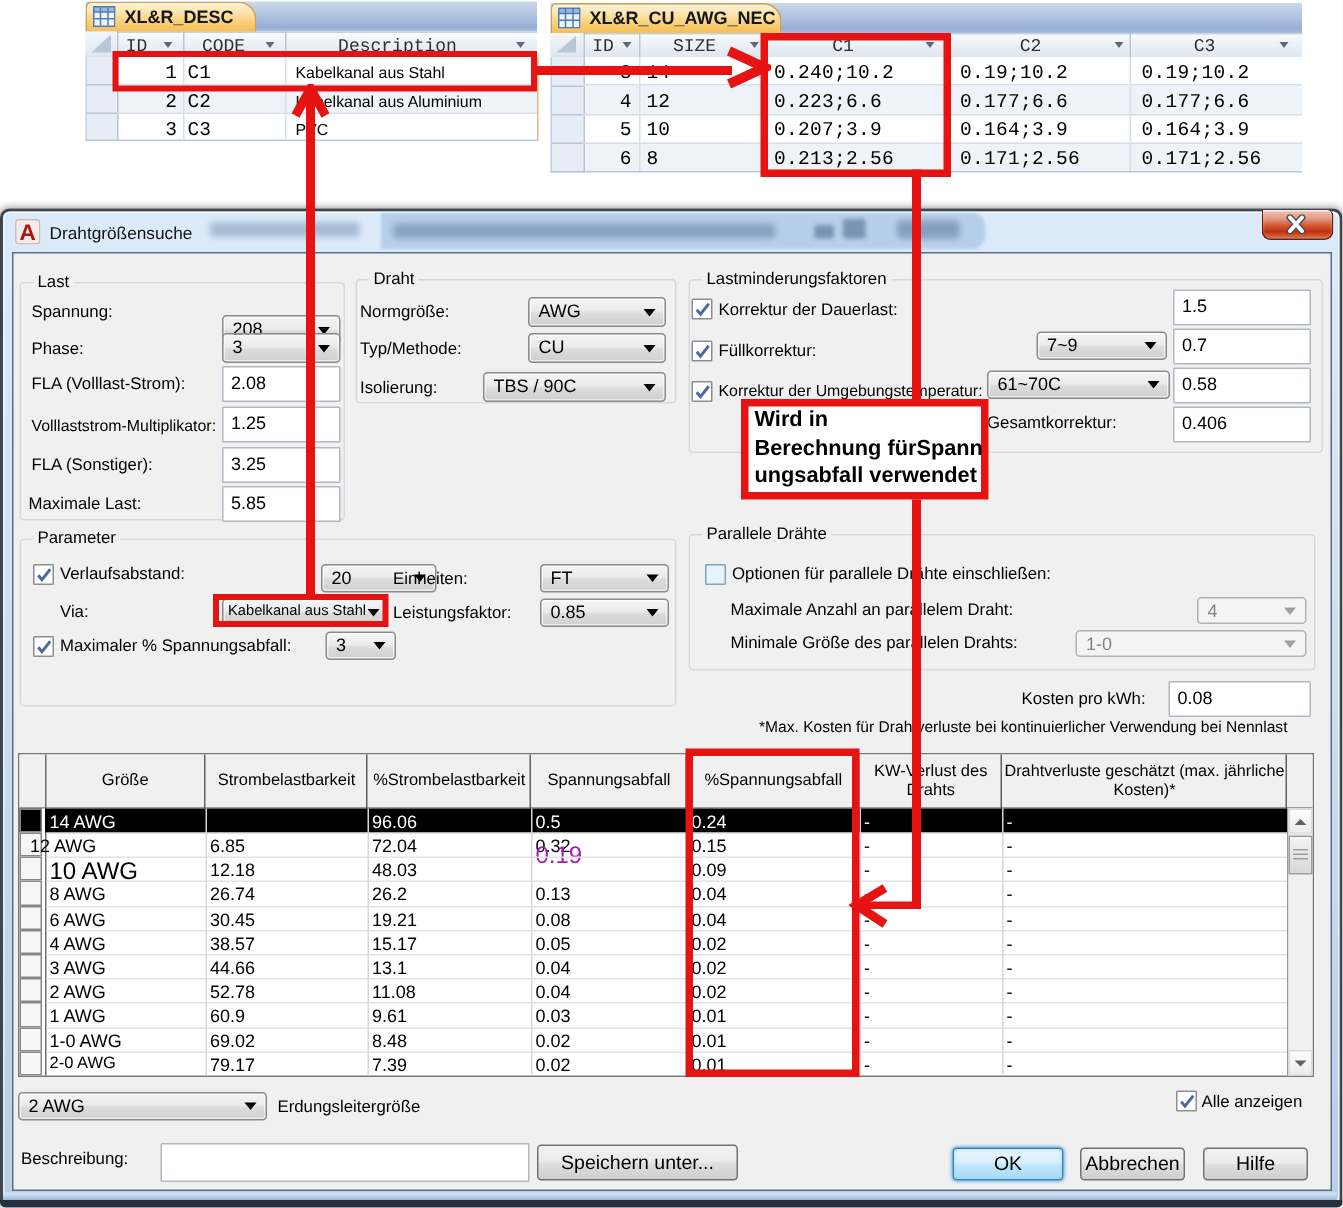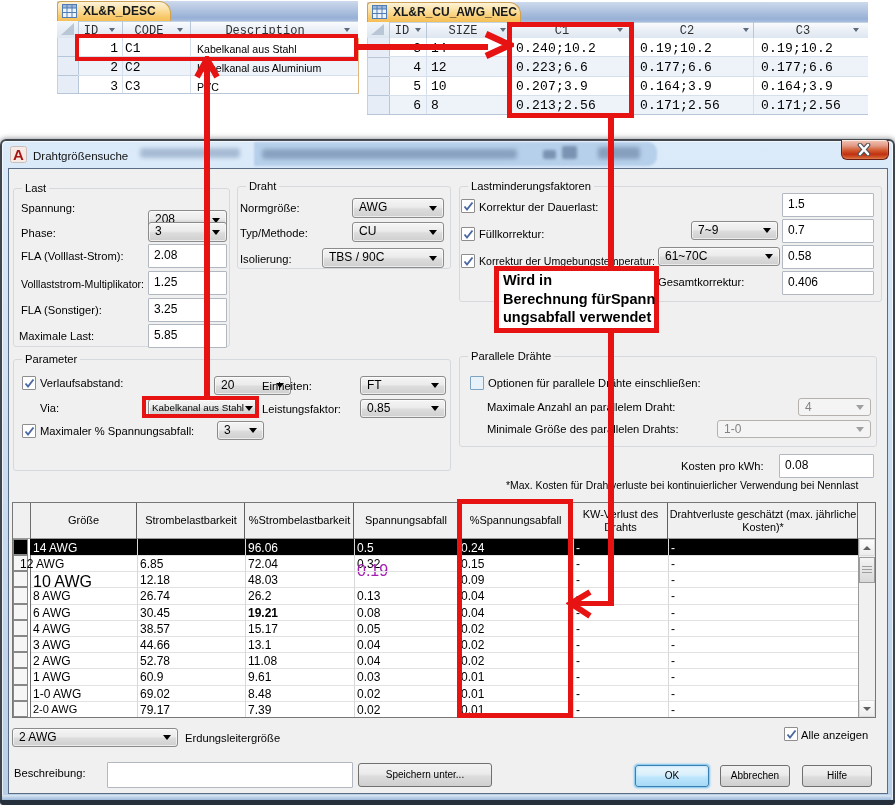--- a/index.html
+++ b/index.html
@@ -18,21 +18,21 @@
 .input{position:absolute;border:1px solid #b2b8c1;border-radius:1px;background:#fff;
   font-size:12px;line-height:15px;padding:3px 0 0 5px;white-space:nowrap;}
 .chk{position:absolute;width:12px;height:12px;background:#fff;border:1px solid #8e8e8e;border-radius:1px;}
 .chk svg{position:absolute;left:0px;top:0px;}
 .grp{position:absolute;border:1px solid #d5d9de;border-radius:3px;}
 .grp .t{position:absolute;top:-8px;left:8px;background:#f0f0f0;padding:0 3px;font-size:11.2px;line-height:15px;white-space:nowrap;}
 .red{position:absolute;background:#e71313;}
 .redbox{position:absolute;border:5px solid #e71313;}
 .btn{position:absolute;border:1px solid #707070;border-radius:3px;
   background:linear-gradient(#f2f2f2,#ebebeb 45%,#dddddd 55%,#cfcfcf);
-  font-size:10px;text-align:center;}
+  font-size:13px;text-align:center;}
 .hc{position:absolute;font-size:11px;text-align:center;color:#000;}
 .cell{position:absolute;font-size:12px;white-space:nowrap;}
 .mono{font-family:"Liberation Mono",monospace;}
 </style>
 </head>
 <body>
 
 <div class="abs" style="left:57px;top:1px;width:301px;height:20px;background:linear-gradient(#cdd9ec,#97b0d5 85%,#a9bedf);"></div>
 <div class="abs" style="left:57px;top:1px;width:112px;height:20px;background:linear-gradient(#fdf3da,#fbdf9d 40%,#f8c869 75%,#f5bd52);border:1px solid #cfa152;border-bottom:none;border-radius:4px 12px 0 0;"></div>
 <svg class="abs" style="left:62px;top:4px" width="15" height="14" viewBox="0 0 15 14">
@@ -321,21 +321,21 @@
 <div class="cell" style="left:33px;top:589px;font-size:12px;color:#000;">8 AWG</div>
 <div class="cell" style="left:140px;top:589px;font-size:12px;color:#000;">26.74</div>
 <div class="cell" style="left:248px;top:589px;font-size:12px;color:#000;">26.2</div>
 <div class="cell" style="left:357px;top:589px;font-size:12px;color:#000;">0.13</div>
 <div class="cell" style="left:461px;top:589px;font-size:12px;color:#000;">0.04</div>
 <div class="cell" style="left:576px;top:589px;font-size:12px;color:#000;">-</div>
 <div class="cell" style="left:671px;top:589px;font-size:12px;color:#000;">-</div>
 <div class="abs" style="left:13px;top:604px;width:15px;height:16px;background:#f6f6f6;border:1px solid #888;box-sizing:border-box;"></div>
 <div class="cell" style="left:33px;top:606px;font-size:12px;color:#000;">6 AWG</div>
 <div class="cell" style="left:140px;top:606px;font-size:12px;color:#000;">30.45</div>
-<div class="cell" style="left:248px;top:606px;font-size:12px;color:#000;font-weight:bold;">19.21</div>
+<div class="cell" style="left:248px;top:606px;font-size:12px;color:#000;">19.21</div>
 <div class="cell" style="left:357px;top:606px;font-size:12px;color:#000;">0.08</div>
 <div class="cell" style="left:461px;top:606px;font-size:12px;color:#000;">0.04</div>
 <div class="cell" style="left:576px;top:606px;font-size:12px;color:#000;">-</div>
 <div class="cell" style="left:671px;top:606px;font-size:12px;color:#000;">-</div>
 <div class="abs" style="left:13px;top:620px;width:15px;height:16px;background:#f6f6f6;border:1px solid #888;box-sizing:border-box;"></div>
 <div class="cell" style="left:33px;top:622px;font-size:12px;color:#000;">4 AWG</div>
 <div class="cell" style="left:140px;top:622px;font-size:12px;color:#000;">38.57</div>
 <div class="cell" style="left:248px;top:622px;font-size:12px;color:#000;">15.17</div>
 <div class="cell" style="left:357px;top:622px;font-size:12px;color:#000;">0.05</div>
 <div class="cell" style="left:461px;top:622px;font-size:12px;color:#000;">0.02</div>

